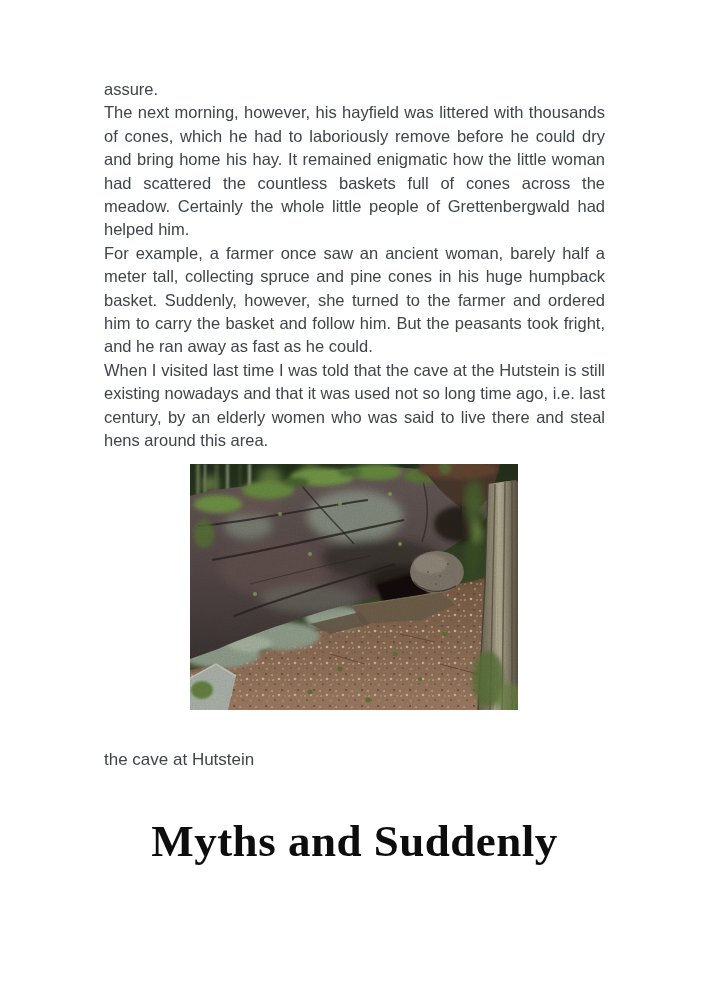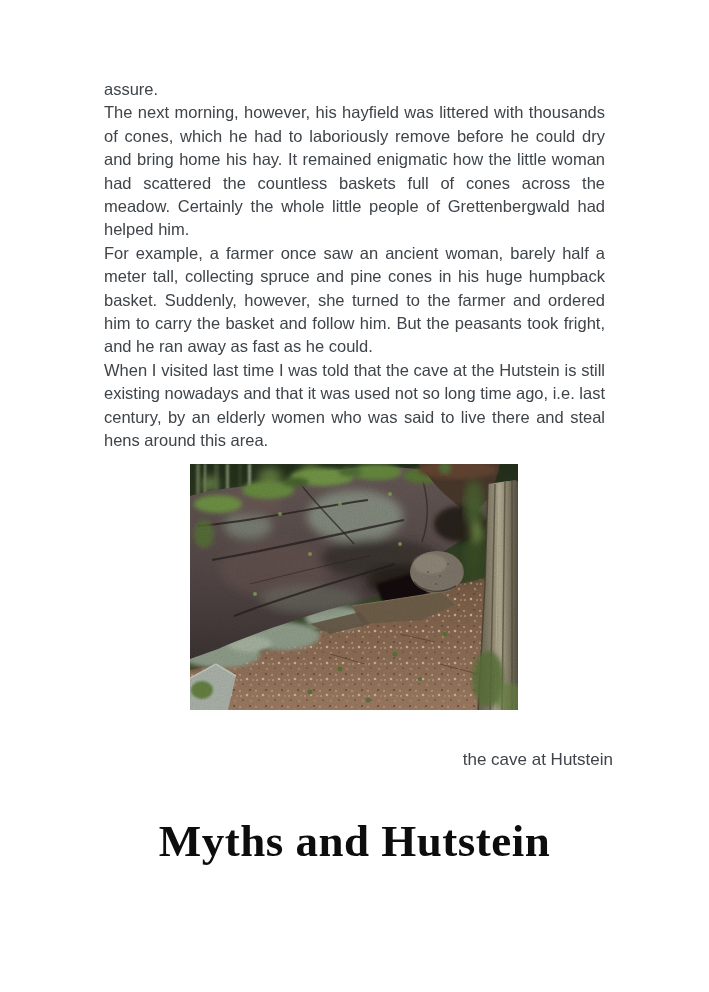--- a/index.html
+++ b/index.html
@@ -22,26 +22,26 @@
   .body-text p.spaced{margin-top:0;}
   figure.photo{
     position:absolute;
     left:190px;top:464px;
     width:328px;height:246px;
     margin:0;padding:0;
   }
   figure.photo svg{display:block;}
   .caption{
     position:absolute;
-    left:112px;top:748px;width:501px;
+    left:104px;top:748px;width:501px;
     margin:0;
     font-size:17px;
     line-height:23px;
     color:#3e4449;
-    text-align:right;
+    text-align:left;
   }
   .chapter-heading{
     position:absolute;
     left:0;top:815px;width:709px;
     margin:0;
     text-align:center;
     font-family:"Liberation Serif",serif;
     font-weight:700;
     font-size:45px;
     line-height:52px;
@@ -260,17 +260,17 @@
           <ellipse cx="320" cy="235" rx="14" ry="16" fill="#6d8a46" opacity="0.7"></ellipse>
         </g>
       </g>
 
       <rect x="0" y="0" width="328" height="246" filter="url(#grain)" opacity="0.15"></rect>
     </svg>
   </figure>
 
   <p class="caption">the cave at Hutstein</p>
 
-  <h1 class="chapter-heading">Myths and Hutstein</h1>
+  <h1 class="chapter-heading">Myths and Suddenly</h1>
 
   <div class="page-number">187</div>
 
 </div>
 
 </body></html>

